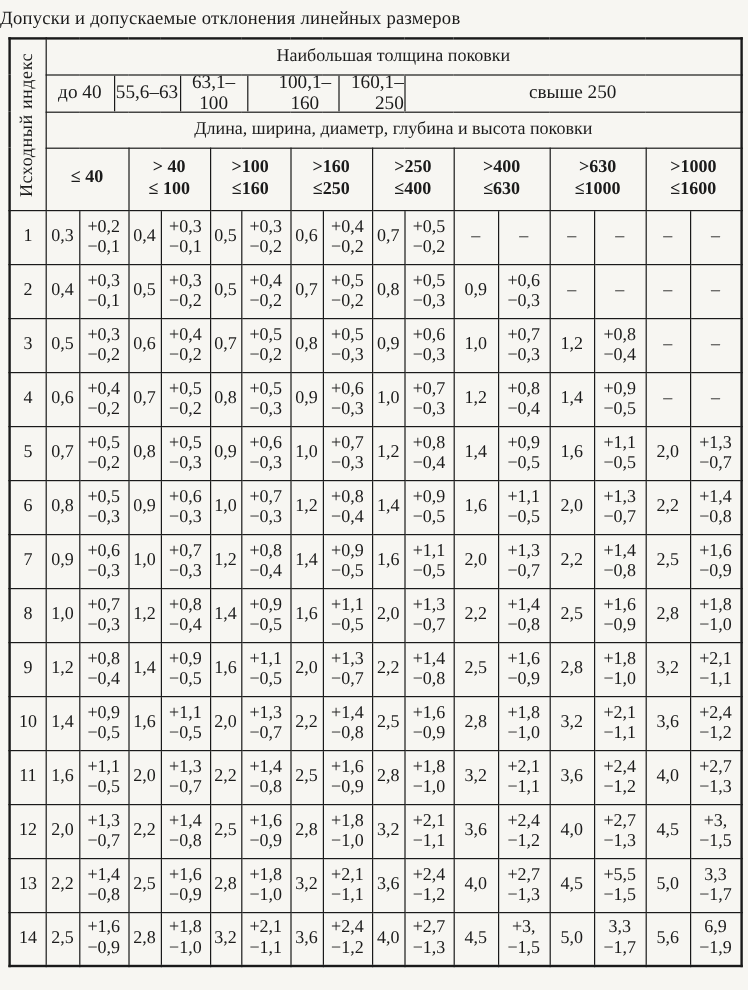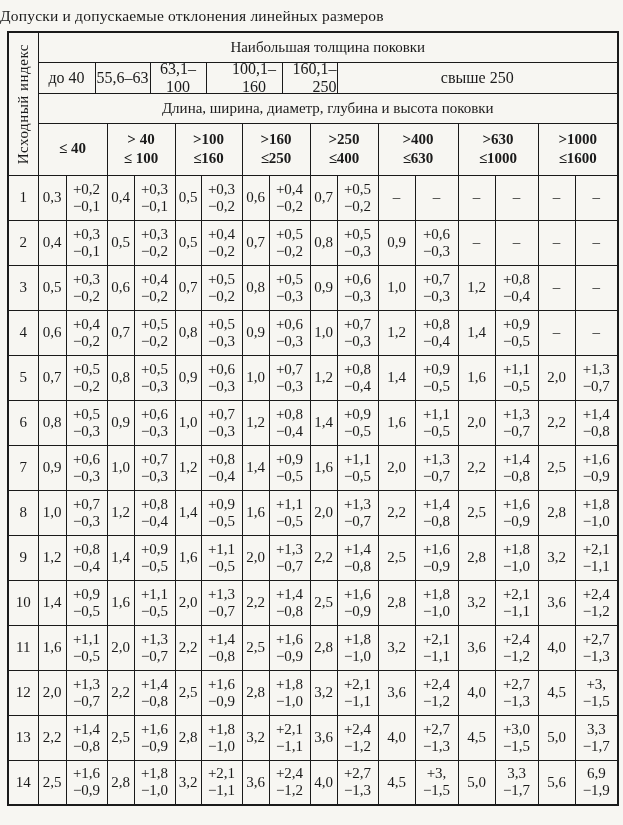--- a/index.html
+++ b/index.html
@@ -679,21 +679,21 @@
             <div>+2,4</div>
             <div>−1,2</div>
           </td>
           <td class="val">4,0</td>
           <td class="dev">
             <div>+2,7</div>
             <div>−1,3</div>
           </td>
           <td class="val">4,5</td>
           <td class="dev">
-            <div>+3,0</div>
+            <div>+5,5</div>
             <div>−1,5</div>
           </td>
           <td class="val">5,0</td>
           <td class="dev">
             <div>3,3</div>
             <div>−1,7</div>
           </td>
         </tr>
         <tr>
           <td class="idx">14</td>

